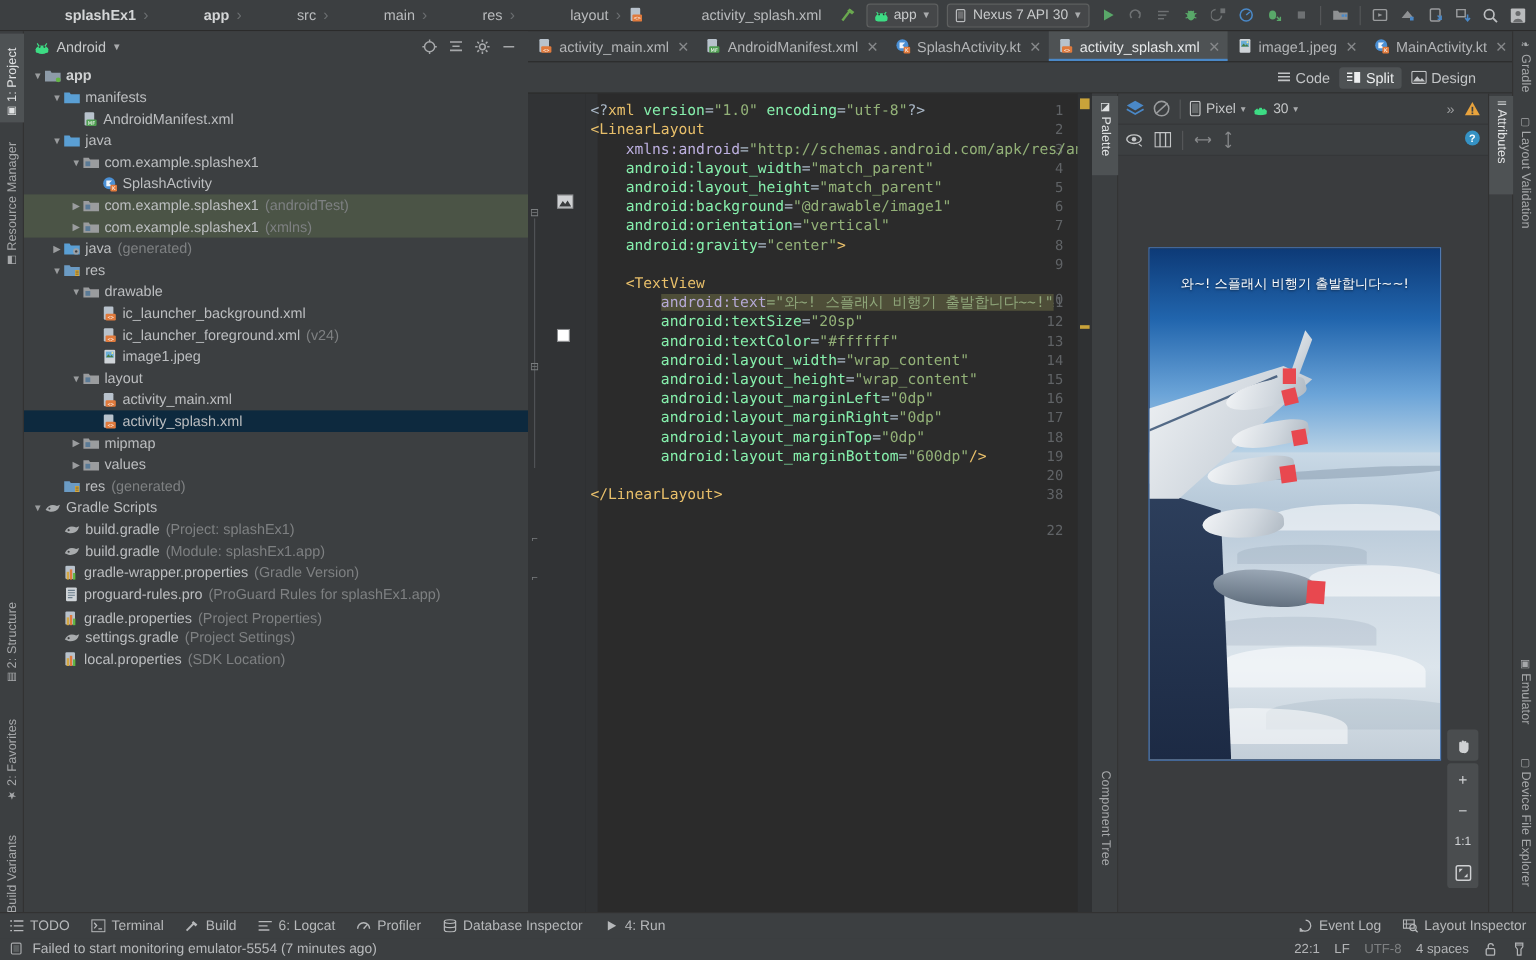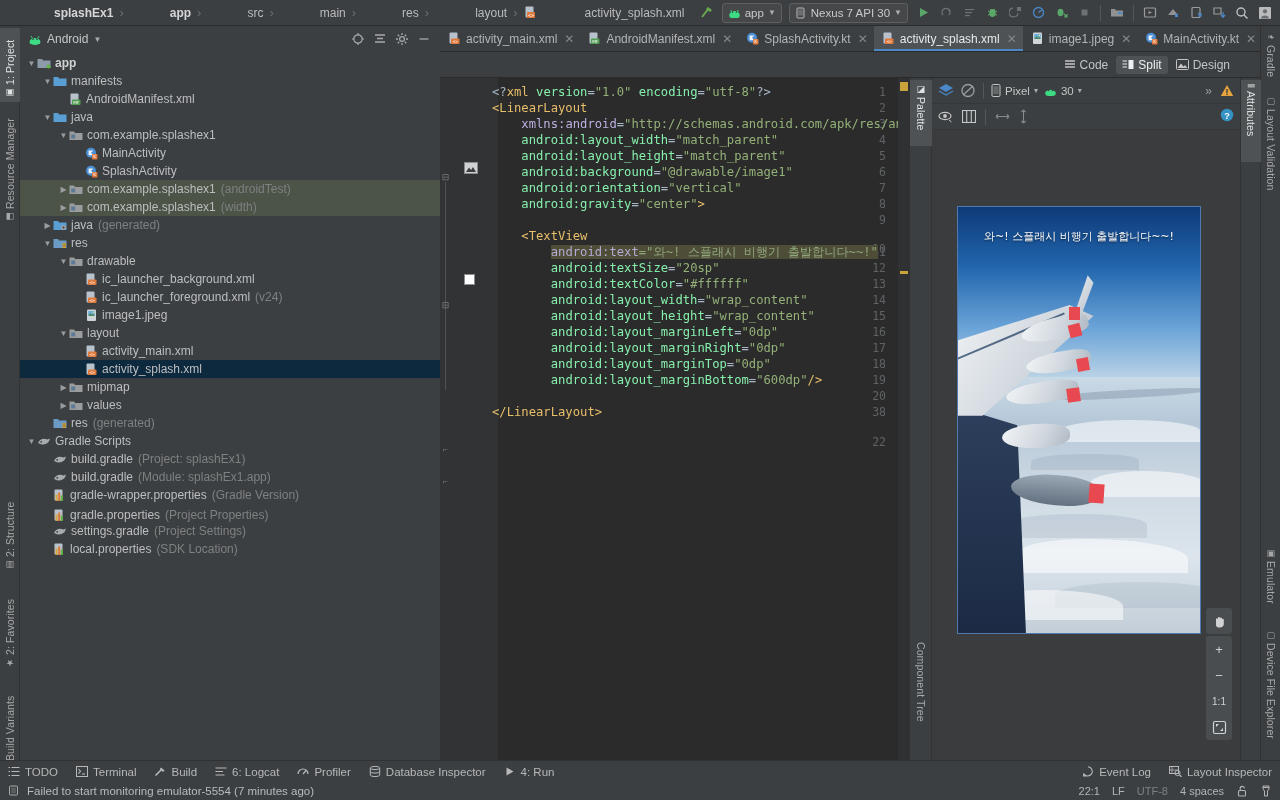--- a/index.html
+++ b/index.html
@@ -548,32 +548,20 @@
         <div class="trow" style="padding-left: 54px;">
           <span class="tw"></span>
           <span class="tico">
             <svg width="13" height="13" viewBox="0 0 13 13">
               <circle cx="6" cy="5.8" r="5" fill="#4a8fd4"></circle>
               <path d="M3.6 3.4 L8.4 3.4 L6 5.8 L8.4 8.2 L3.6 8.2 Z" fill="#fff" opacity=".9"></path>
               <rect x="7" y="7" width="5.5" height="5.5" rx="1" fill="#e07a3c"></rect>
               <text x="9.7" y="11.4" font-size="4.4" fill="#fff" text-anchor="middle" font-family="DejaVu Sans, sans-serif">K</text>
             </svg>
           </span>
-          <span class="tlabel">MainActivity</span>
-        </div>
-        <div class="trow" style="padding-left: 54px;">
-          <span class="tw"></span>
-          <span class="tico">
-            <svg width="13" height="13" viewBox="0 0 13 13">
-              <circle cx="6" cy="5.8" r="5" fill="#4a8fd4"></circle>
-              <path d="M3.6 3.4 L8.4 3.4 L6 5.8 L8.4 8.2 L3.6 8.2 Z" fill="#fff" opacity=".9"></path>
-              <rect x="7" y="7" width="5.5" height="5.5" rx="1" fill="#e07a3c"></rect>
-              <text x="9.7" y="11.4" font-size="4.4" fill="#fff" text-anchor="middle" font-family="DejaVu Sans, sans-serif">K</text>
-            </svg>
-          </span>
           <span class="tlabel">SplashActivity</span>
         </div>
         <div class="trow testhl" style="padding-left: 38px;">
           <span class="tw">▶</span>
           <span class="tico">
             <svg width="14" height="13" viewBox="0 0 14 13">
               <path d="M0.5 2.5 L5 2.5 L6 4 L13.5 4 L13.5 11 L0.5 11 Z" fill="#9a9c9e"></path>
               <rect x="2.2" y="5.5" width="4" height="4" fill="#5a7a96"></rect>
             </svg>
           </span>
@@ -582,21 +570,21 @@
         </div>
         <div class="trow testhl" style="padding-left: 38px;">
           <span class="tw">▶</span>
           <span class="tico">
             <svg width="14" height="13" viewBox="0 0 14 13">
               <path d="M0.5 2.5 L5 2.5 L6 4 L13.5 4 L13.5 11 L0.5 11 Z" fill="#9a9c9e"></path>
               <rect x="2.2" y="5.5" width="4" height="4" fill="#5a7a96"></rect>
             </svg>
           </span>
           <span class="tlabel">com.example.splashex1</span>
-          <span class="tdim">(width)</span>
+          <span class="tdim">(xmlns)</span>
         </div>
         <div class="trow" style="padding-left: 22px;">
           <span class="tw">▶</span>
           <span class="tico">
             <svg width="14" height="13" viewBox="0 0 14 13">
               <path d="M0.5 2 L5 2 L6 3.6 L13.5 3.6 L13.5 11 L0.5 11 Z" fill="#5a9fd4"></path>
               <circle cx="10.5" cy="8.5" r="2.6" fill="#9aa0a6"></circle>
               <circle cx="10.5" cy="8.5" r="1" fill="#3c3f41"></circle>
             </svg>
           </span>
@@ -760,20 +748,31 @@
           <span class="tico">
             <svg width="13" height="13" viewBox="0 0 13 13">
               <rect x="1.5" y="0.5" width="8" height="11" rx="1" fill="#b8c2cc"></rect>
               <rect x="2.6" y="5.5" width="2" height="6.5" fill="#d4a843"></rect>
               <rect x="5.2" y="3.5" width="2" height="8.5" fill="#e07a3c"></rect>
               <rect x="7.8" y="6.5" width="2" height="5.5" fill="#62b543"></rect>
             </svg>
           </span>
           <span class="tlabel">gradle-wrapper.properties</span>
           <span class="tdim">(Gradle Version)</span>
+        </div>
+        <div class="trow" style="padding-left: 22px;">
+          <span class="tw"></span>
+          <span class="tico">
+            <svg width="13" height="13" viewBox="0 0 13 13">
+              <rect x="2" y="0.5" width="9" height="11.5" rx="1" fill="#cfd4d8"></rect>
+              <path d="M3.6 3 L9.4 3 M3.6 5 L9.4 5 M3.6 7 L9.4 7 M3.6 9 L7.4 9" stroke="#6a7c8a" stroke-width=".9"></path>
+            </svg>
+          </span>
+          <span class="tlabel">proguard-rules.pro</span>
+          <span class="tdim">(ProGuard Rules for splashEx1.app)</span>
         </div>
         <div class="trow" style="padding-left: 22px; align-items: flex-end;">
           <span class="tw"></span>
           <span class="tico">
             <svg width="13" height="13" viewBox="0 0 13 13">
               <rect x="1.5" y="0.5" width="8" height="11" rx="1" fill="#b8c2cc"></rect>
               <rect x="2.6" y="5.5" width="2" height="6.5" fill="#d4a843"></rect>
               <rect x="5.2" y="3.5" width="2" height="8.5" fill="#e07a3c"></rect>
               <rect x="7.8" y="6.5" width="2" height="5.5" fill="#62b543"></rect>
             </svg>

